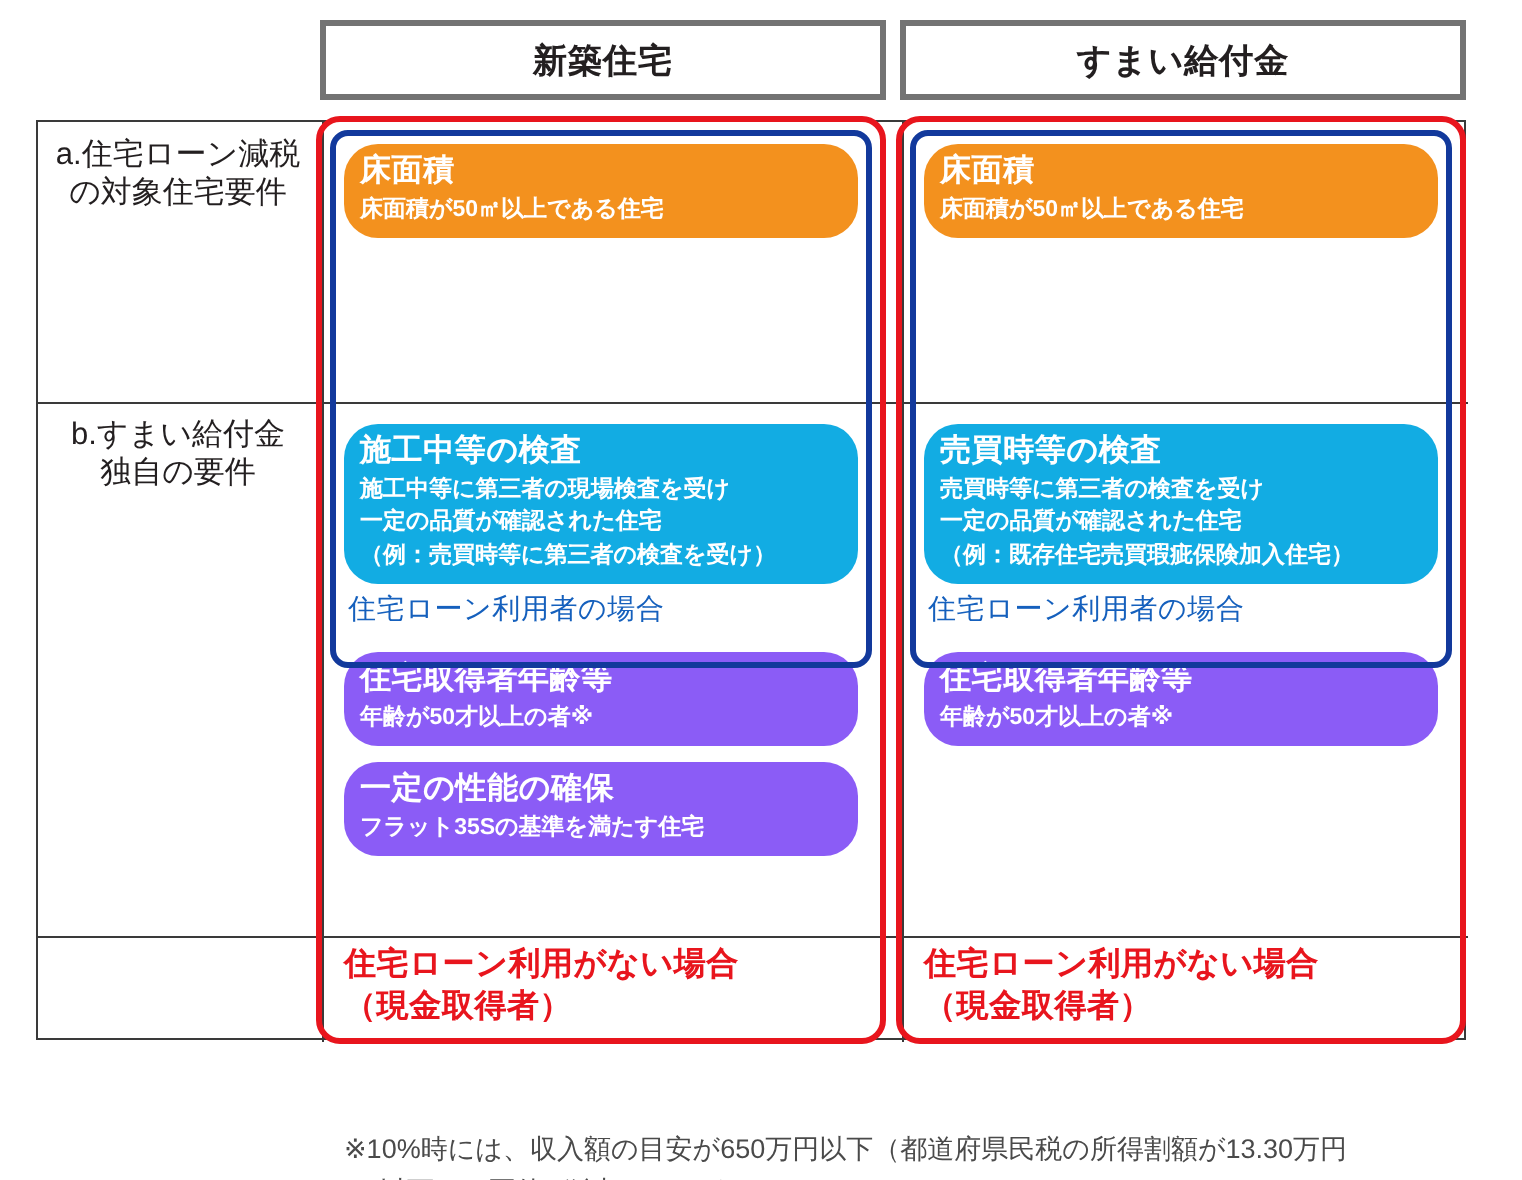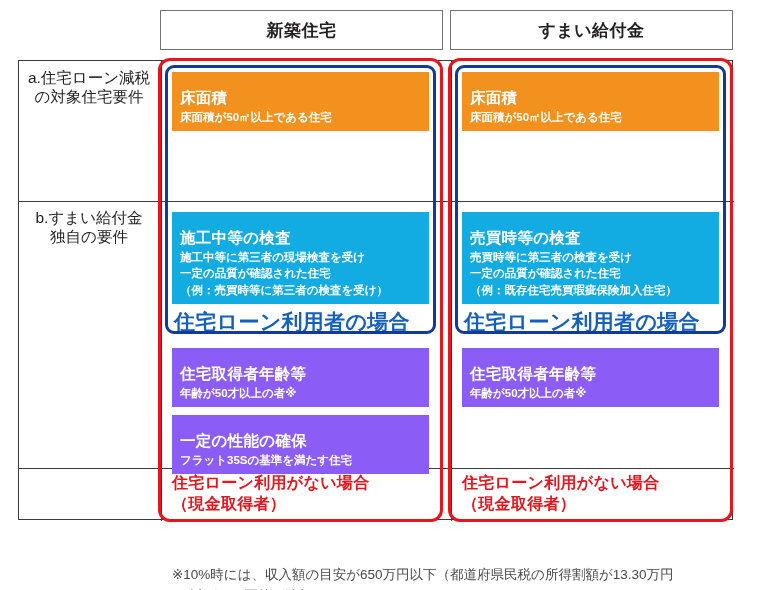--- a/index.html
+++ b/index.html
@@ -15,21 +15,21 @@
     overflow: hidden;
   }
 
   
   #sheet { position: absolute; left:0; top:0; width:761px; height:590px; }
 
   
   .col-head {
     position: absolute;
     top: 10px; height: 40px;
-    border: 1px solid #737373;
+    border: 3px solid #737373;
     background: #fff;
     display: flex; align-items: center; justify-content: center;
     font-size: 17px; font-weight: 700; letter-spacing: .5px;
     color: #231f20;
   }
   #head-new  { left: 160px; width: 283px; }
   #head-used { left: 450px; width: 283px; }
 
   
   .grid {
@@ -84,39 +84,40 @@
 
   
   .cell { position: absolute; }
   #cell-a-new  { left: 172px; top: 72px;  width: 257px; }
   #cell-a-used { left: 462px; top: 72px;  width: 257px; }
   #cell-b-new  { left: 172px; top: 212px; width: 257px; }
   #cell-b-used { left: 462px; top: 212px; width: 257px; }
 
   
   .chip {
-    padding: 16px 8px 6px 8px;
+    padding: 4px 8px 6px 8px;
     margin-bottom: 4px;
     color: #ffffff;
+    border-radius: 17px;
   }
   .chip .chip-title {
     font-size: 15.5px; font-weight: 700; line-height: 1.35;
     letter-spacing: .3px;
   }
   .chip .chip-desc {
     font-size: 11.5px; font-weight: 700; line-height: 1.42;
     white-space: pre-line;
   }
   .chip.orange { background: #f3911e; }
   .chip.cyan   { background: #12ace3; }
   .chip.red    { background: #8b5cf6; }
 
   
   .scope-caption {
-    font-size: 21px; font-weight: 700; color: #1560bd;
+    font-size: 14px; font-weight: 400; color: #1560bd;
     letter-spacing: .3px;
     padding-left: 2px; margin-top: 4px;
   }
 
   
   .nolo-caption {
     position: absolute;
     font-size: 16px; font-weight: 700; color: #e8151d;
     line-height: 1.3; letter-spacing: .3px;
     white-space: pre-line;

